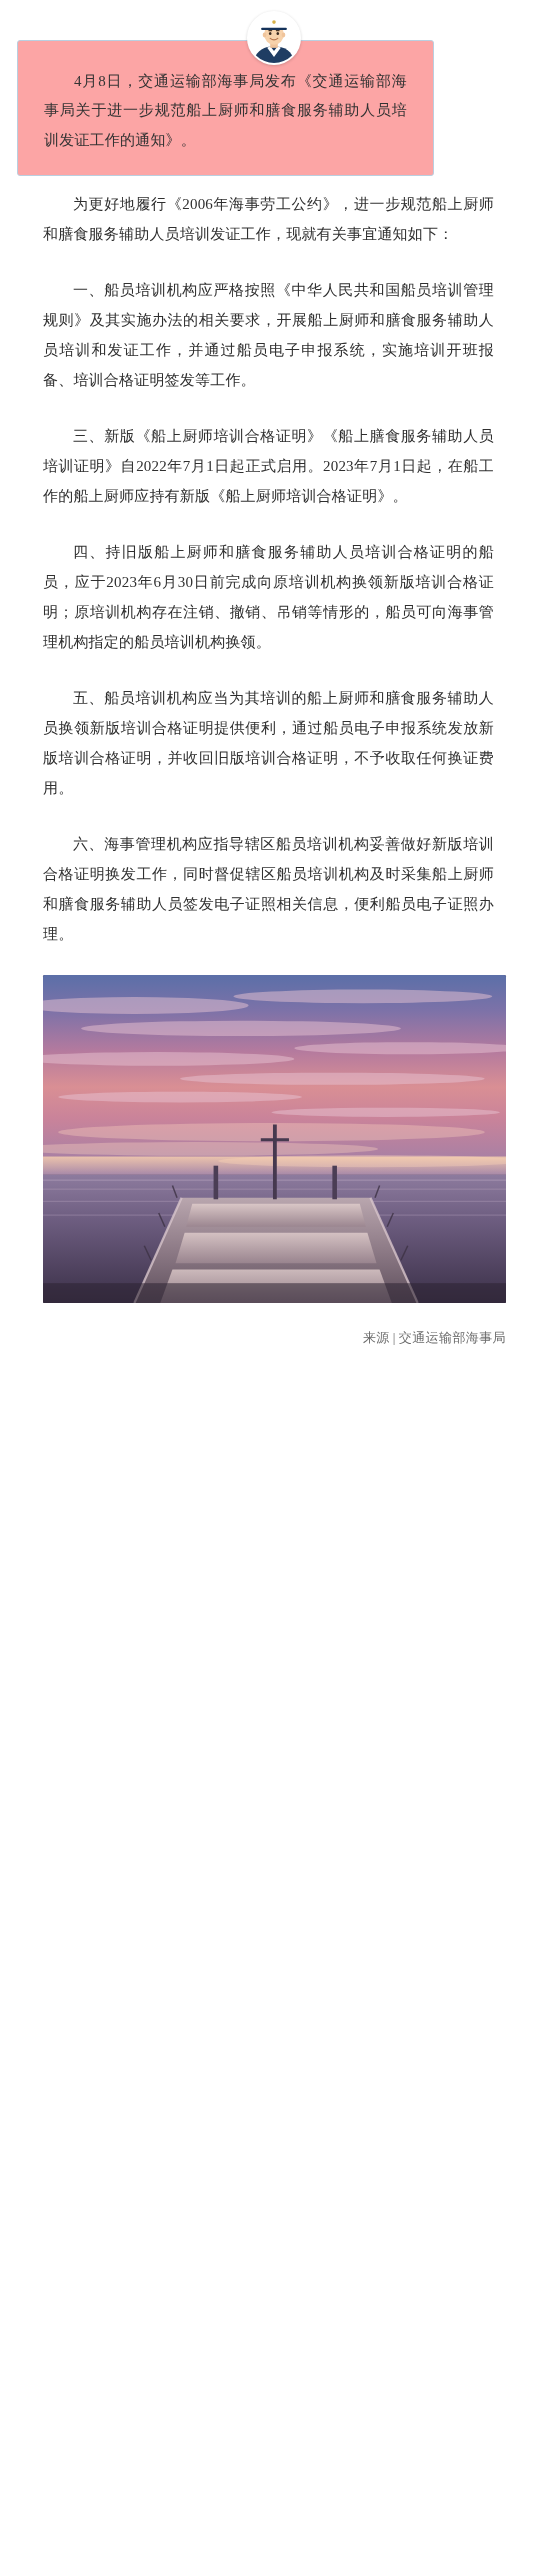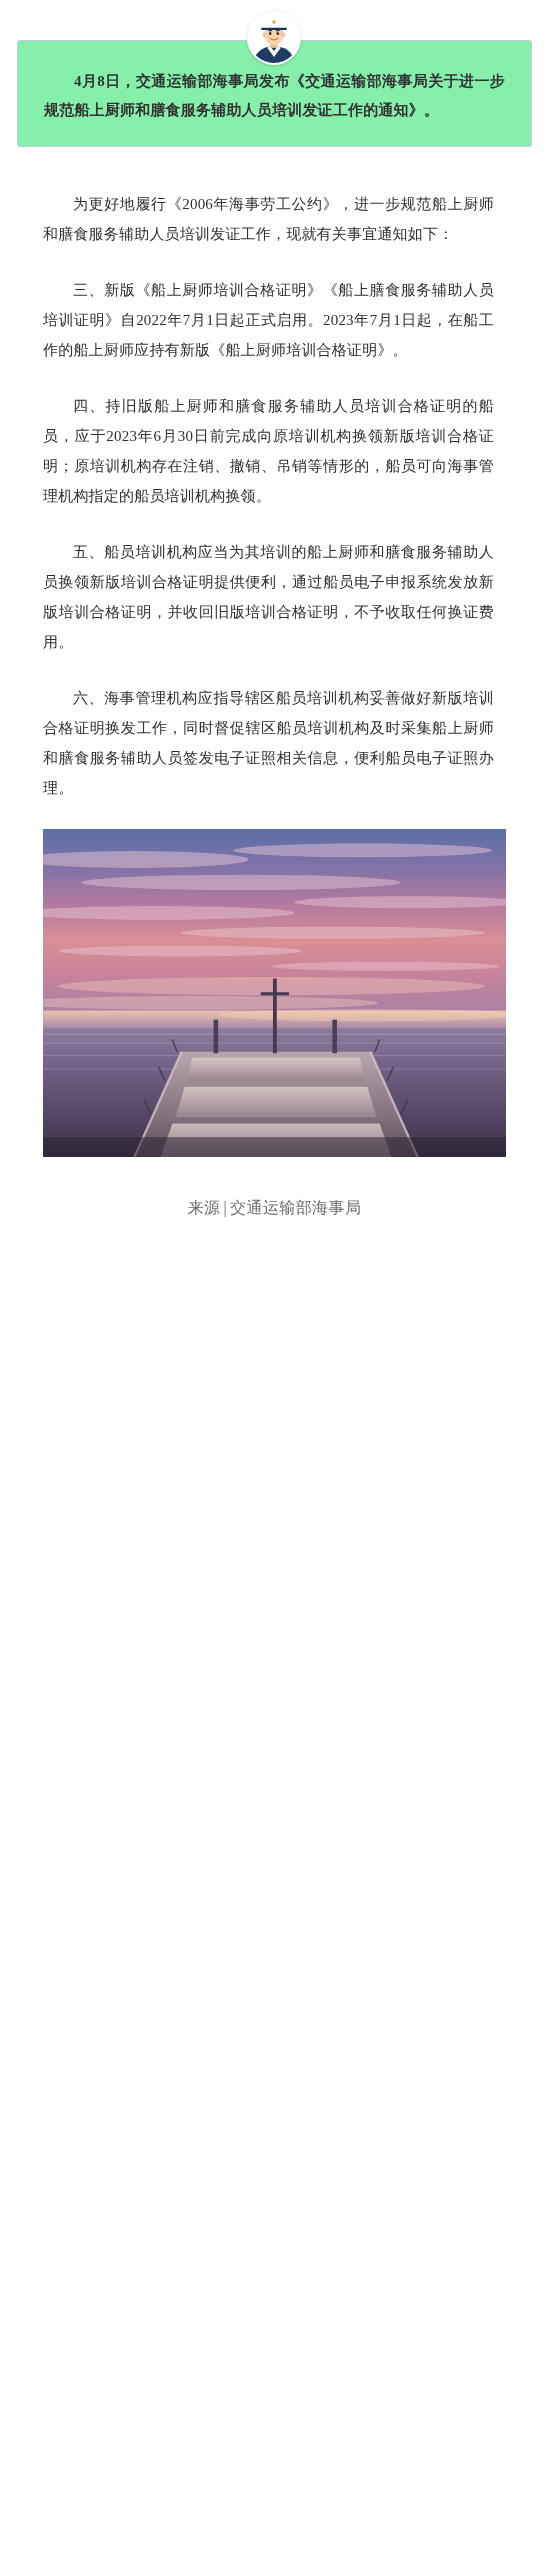--- a/index.html
+++ b/index.html
@@ -41,27 +41,26 @@
     overflow: hidden;
     position: relative;
   }
   .avatar svg { display: block; }
 
   
   .intro-box {
     position: absolute;
     top: 40px;
     left: 17px;
-    width: 515px;
+    width: 417px;
     box-sizing: border-box;
     border: 0.8px solid #b9cfe0;
     border-radius: 3px;
-    background: #86efac;
+    background: #fca5a5;
     padding: 26px 26px 20px 26px;
-    font-weight: bold;
   }
   .intro-text {
     font-size: 15px;
     line-height: 1.95;
     color: #333333;
     text-align: justify;
     text-indent: 2em;
     letter-spacing: 0.2px;
   }
 
@@ -94,24 +93,24 @@
     width: 463px;
     height: 328px;
     overflow: hidden;
     border-radius: 1.5px;
     background: #2a1f33;
   }
   .photo svg { display: block; width: 463px; height: 328px; }
 
   
   .source {
-    margin-top: 41px;
-    font-size: 16px;
+    margin-top: 26px;
+    font-size: 13px;
     color: #6b6b6b;
-    text-align: center;
+    text-align: right;
     letter-spacing: 0.4px;
     padding-bottom: 30.5px;
   }
   .source-sep { margin: 0 3px; }
 </style>
 </head>
 <body>
 
 <div class="page">
 
@@ -147,20 +146,21 @@
       </span>
     </div>
   </div>
 
   <div class="intro-box">
     <div class="intro-text">4月8日，交通运输部海事局发布《交通运输部海事局关于进一步规范船上厨师和膳食服务辅助人员培训发证工作的通知》。</div>
   </div>
 
   <div class="content">
     <p class="para">为更好地履行《2006年海事劳工公约》，进一步规范船上厨师和膳食服务辅助人员培训发证工作，现就有关事宜通知如下：</p>
+    <p class="para">一、船员培训机构应严格按照《中华人民共和国船员培训管理规则》及其实施办法的相关要求，开展船上厨师和膳食服务辅助人员培训和发证工作，并通过船员电子申报系统，实施培训开班报备、培训合格证明签发等工作。</p>
     <p class="para">三、新版《船上厨师培训合格证明》《船上膳食服务辅助人员培训证明》自2022年7月1日起正式启用。2023年7月1日起，在船工作的船上厨师应持有新版《船上厨师培训合格证明》。</p>
     <p class="para">四、持旧版船上厨师和膳食服务辅助人员培训合格证明的船员，应于2023年6月30日前完成向原培训机构换领新版培训合格证明；原培训机构存在注销、撤销、吊销等情形的，船员可向海事管理机构指定的船员培训机构换领。</p>
     <p class="para">五、船员培训机构应当为其培训的船上厨师和膳食服务辅助人员换领新版培训合格证明提供便利，通过船员电子申报系统发放新版培训合格证明，并收回旧版培训合格证明，不予收取任何换证费用。</p>
     <p class="para">六、海事管理机构应指导辖区船员培训机构妥善做好新版培训合格证明换发工作，同时督促辖区船员培训机构及时采集船上厨师和膳食服务辅助人员签发电子证照相关信息，便利船员电子证照办理。</p>
 
     <div class="photo-wrap">
       <div class="photo">
         <svg viewBox="0 0 608 430" xmlns="http://www.w3.org/2000/svg" preserveAspectRatio="none">
           <defs>
             <linearGradient id="sky" x1="0" y1="0" x2="0" y2="1">

